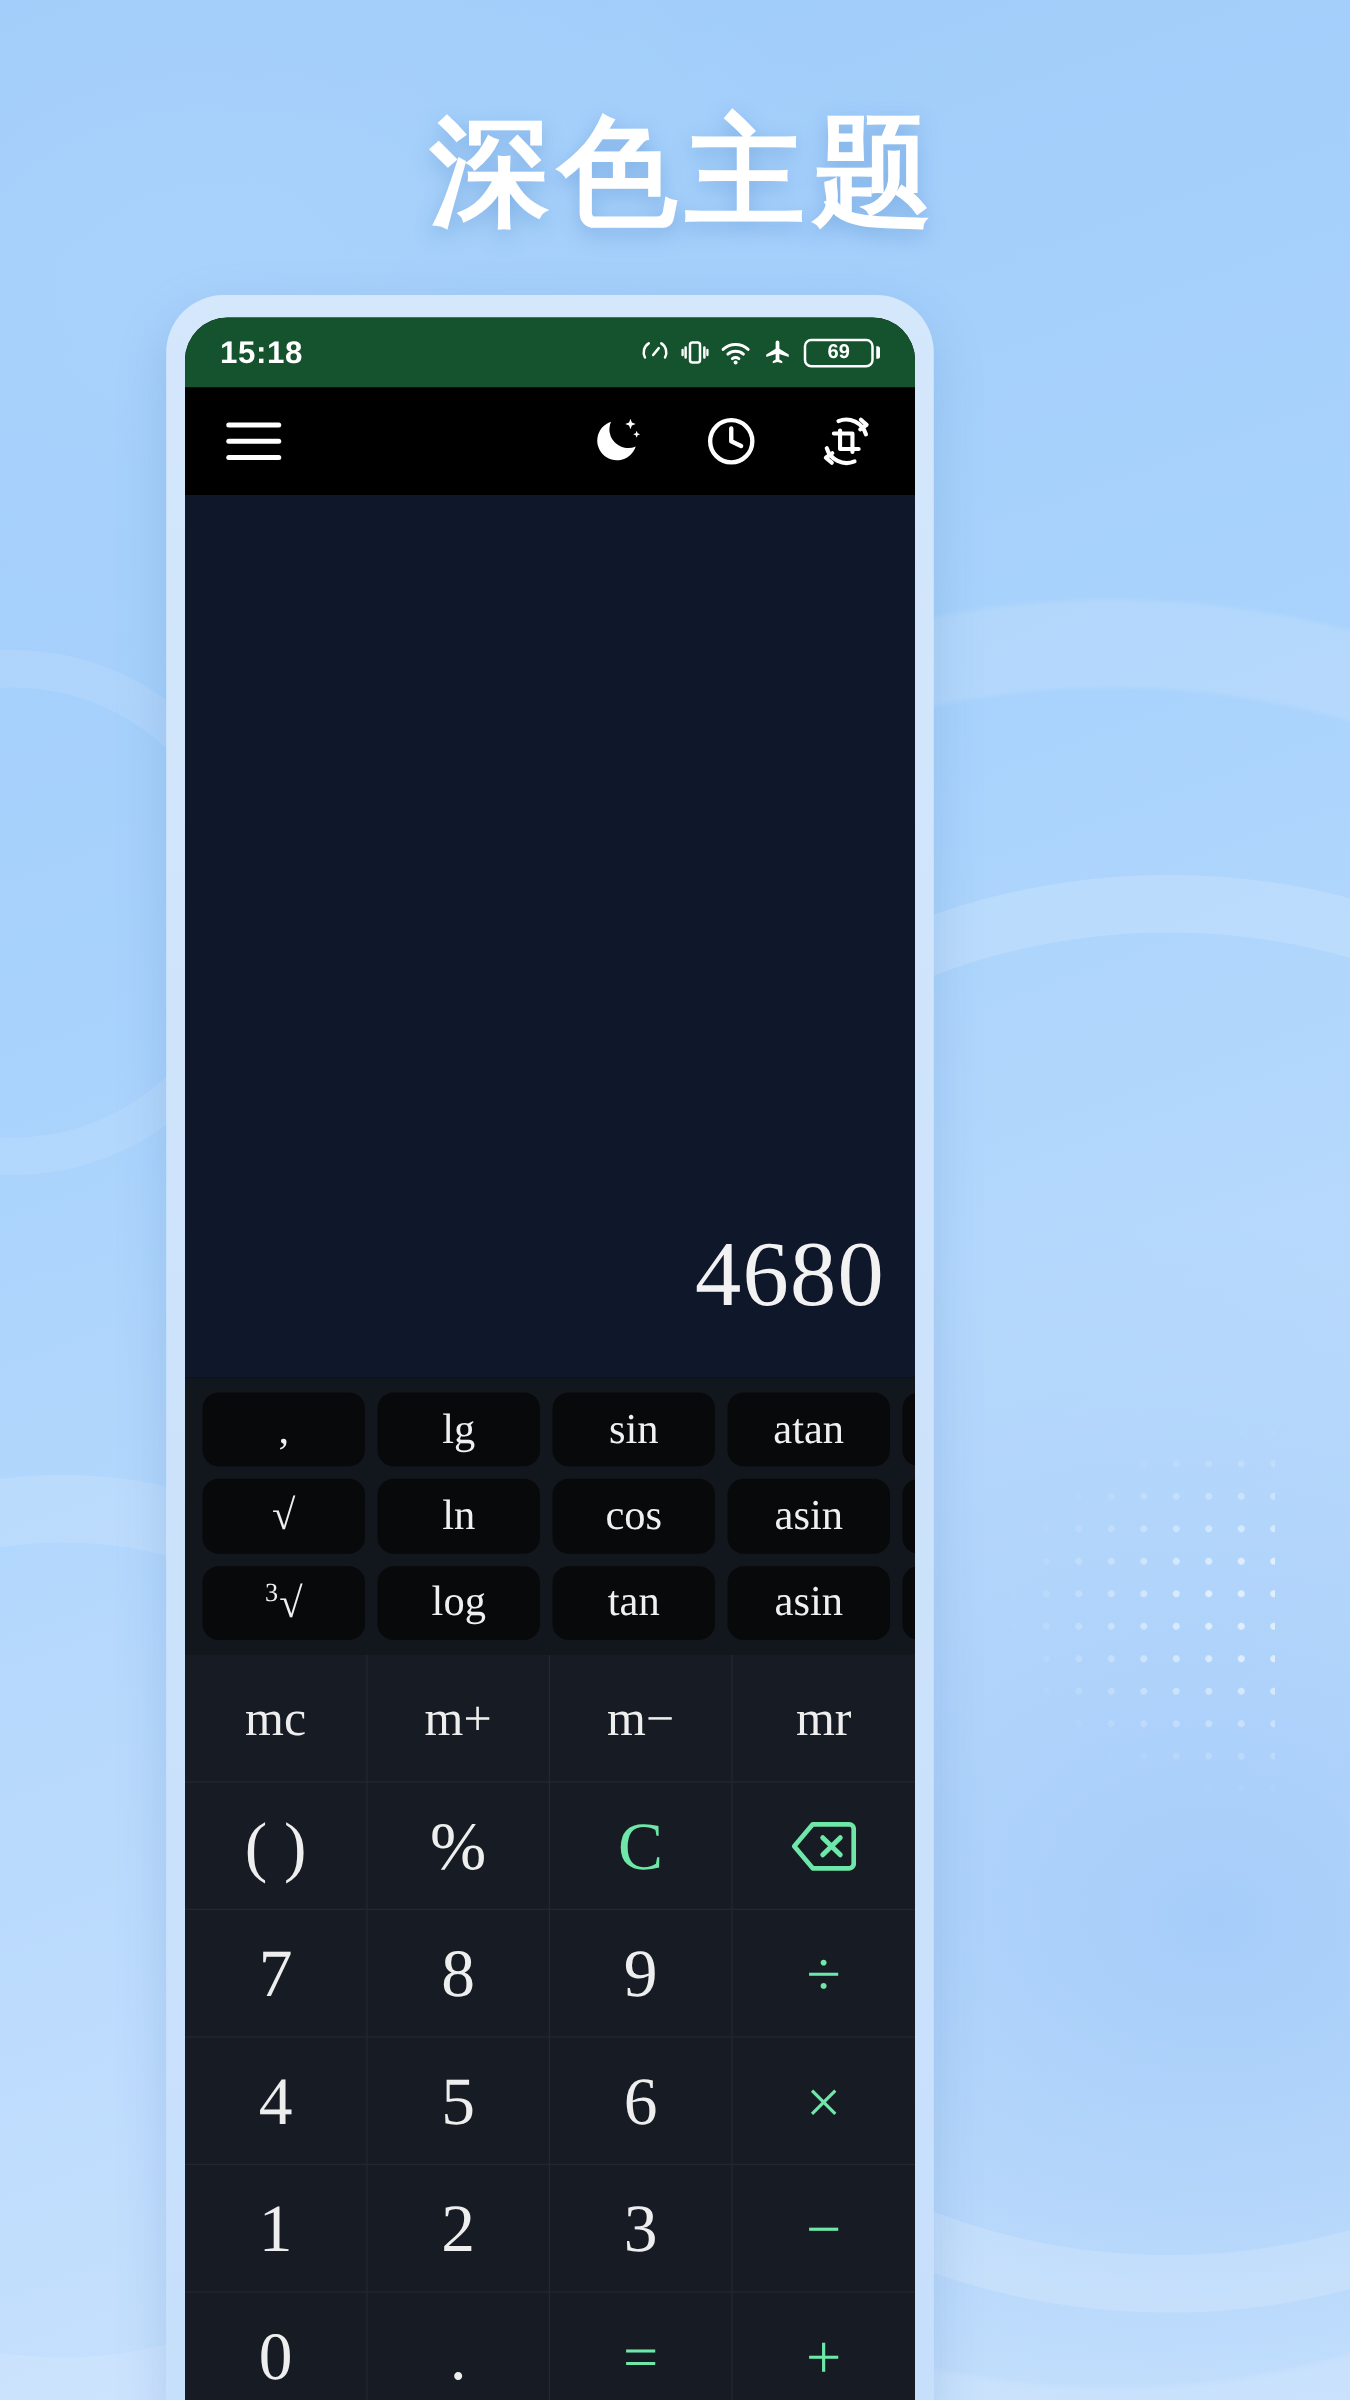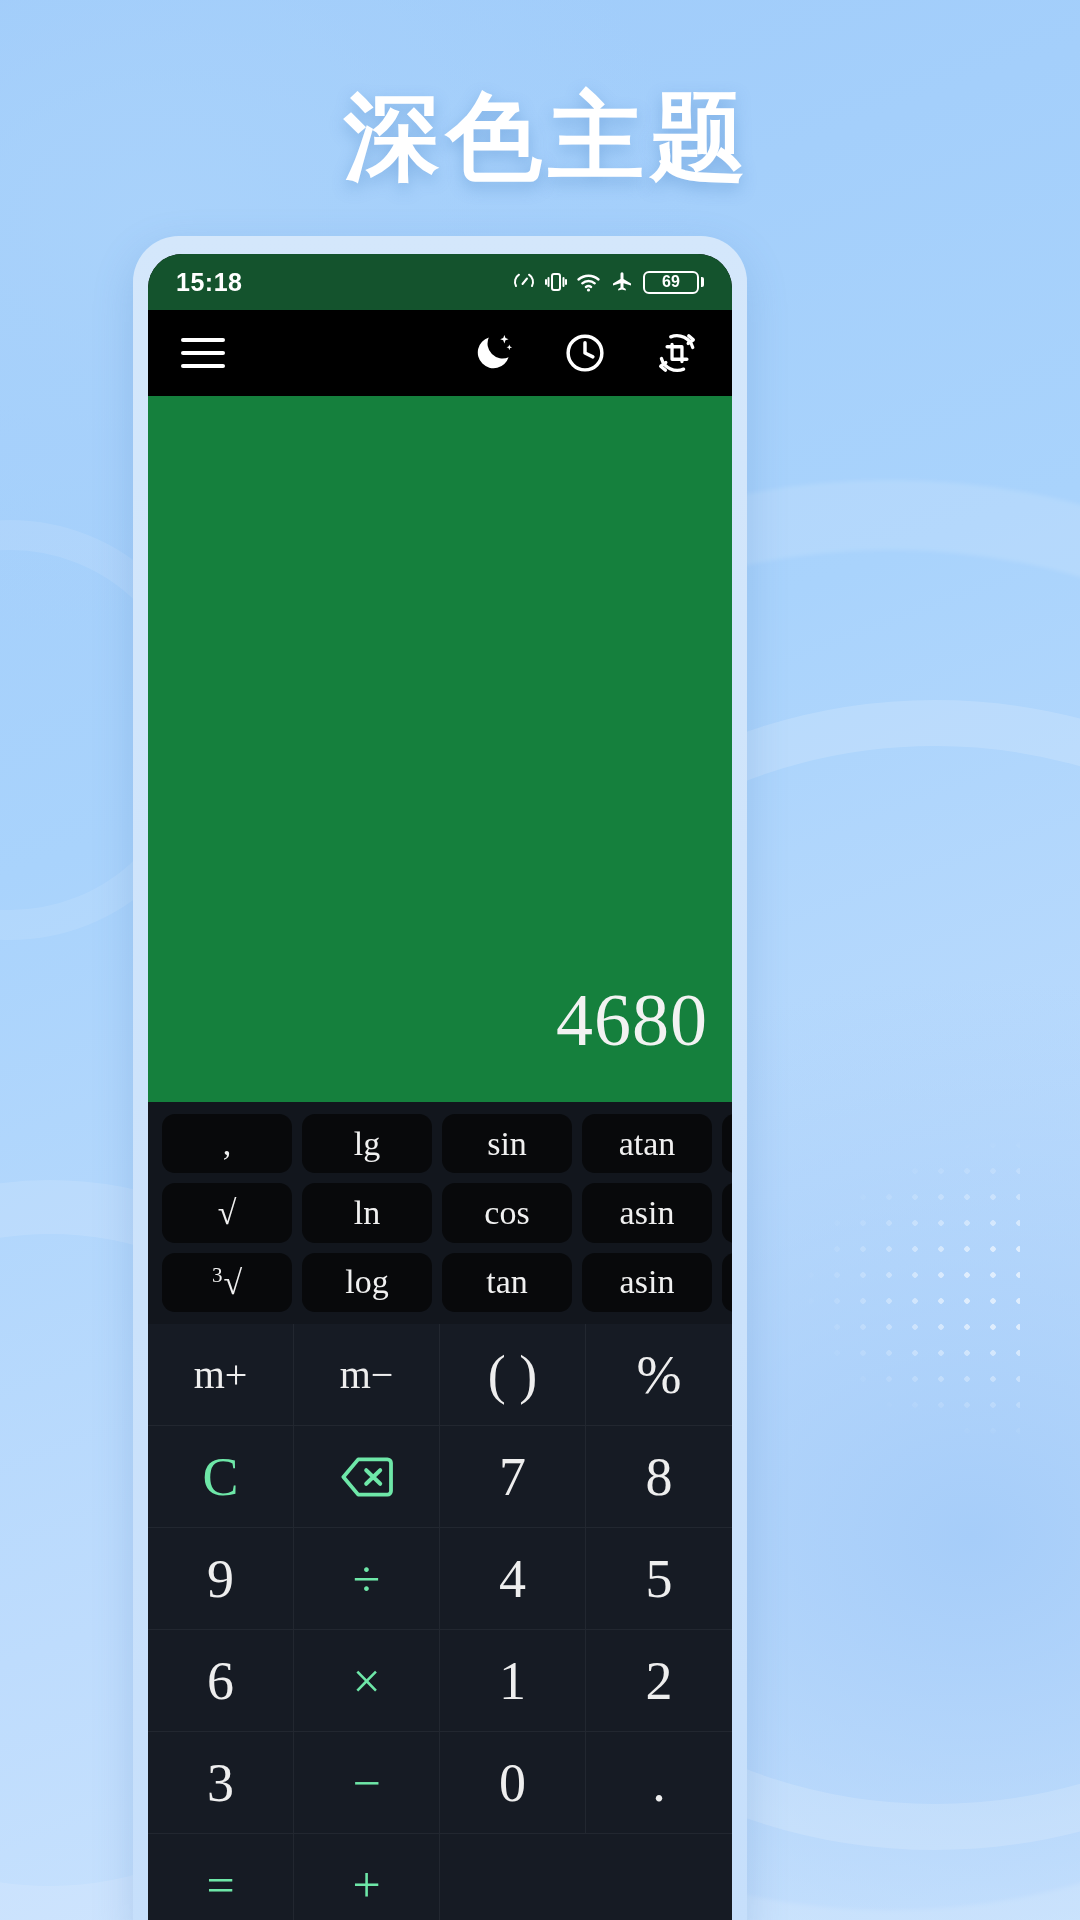--- a/index.html
+++ b/index.html
@@ -142,21 +142,21 @@
     width:50px; height:50px;
     display:flex; align-items:center; justify-content:center;
     cursor:pointer;
   }
   .hamburger { width:44px; display:flex; flex-direction:column; gap:9px; }
   .hamburger i { display:block; height:4px; background:#fff; border-radius:2px; }
 
   
   .display {
     flex:1 1 auto;
-    background:#15803d;
+    background:#0f172a;
     display:flex; flex-direction:column;
     justify-content:flex-end;
     align-items:flex-end;
     padding:0 24px 42px 24px;
     min-height:0;
   }
   .result {
     font-family:"Liberation Serif","DejaVu Serif",serif;
     font-size:74px;
     color:#f2f2f2;
@@ -369,24 +369,30 @@
             <span></span>
           </div>
           <div class="sci-key">
             <span></span>
           </div>
         </div>
     </div>
 
     <div class="keypad" id="keypad">
         <div class="key mem">
+          <span>mc</span>
+        </div>
+        <div class="key mem">
           <span>m+</span>
         </div>
         <div class="key mem">
           <span>m−</span>
+        </div>
+        <div class="key mem">
+          <span>mr</span>
         </div>
         <div class="key big">
           <span>( )</span>
         </div>
         <div class="key big">
           <span>%</span>
         </div>
         <div class="key accent big">
           <span>C</span>
         </div>

